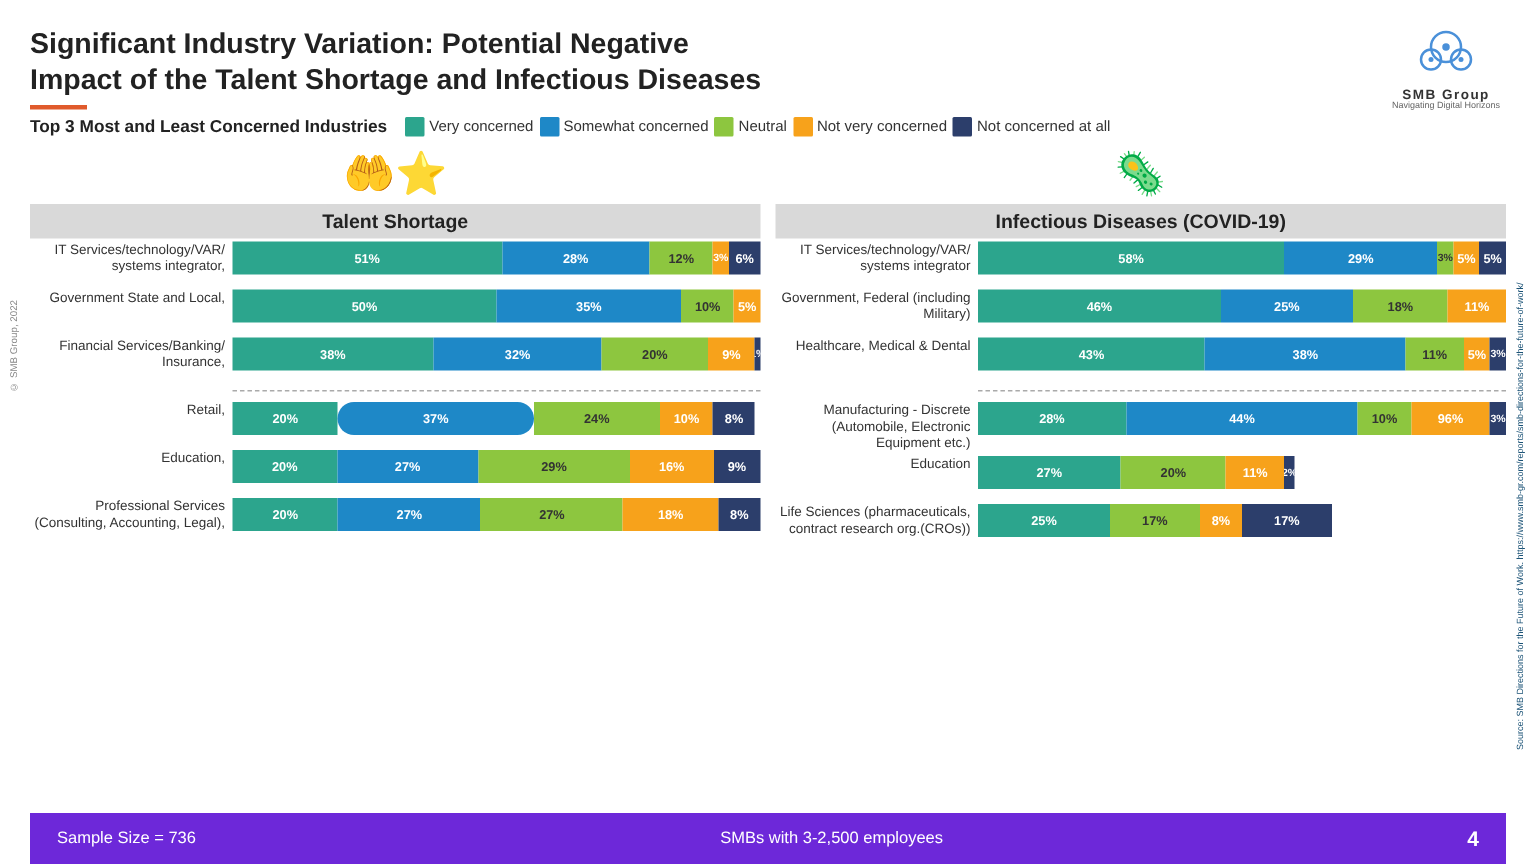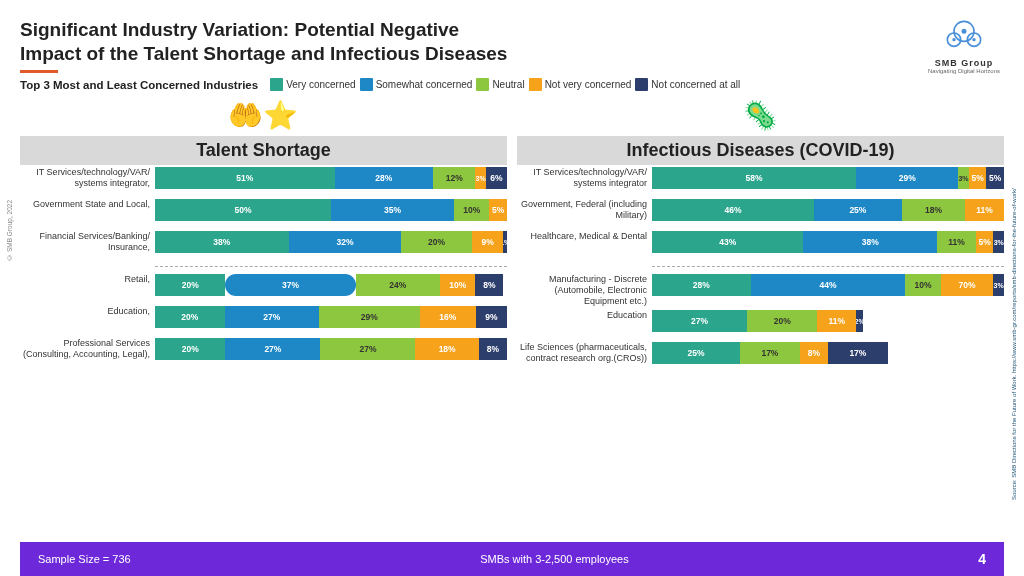--- a/index.html
+++ b/index.html
@@ -79,21 +79,21 @@
     }
     .chart-panel {
       flex: 1;
       display: flex;
       flex-direction: column;
     }
     .panel-header {
       background: #d9d9d9;
       text-align: center;
       font-weight: 700;
-      font-size: 18px;
+      font-size: 13px;
       padding: 4px 0;
       margin-bottom: 2px;
       color: #222;
     }
     .icon-row {
       display: flex;
       justify-content: center;
       font-size: 30px;
       margin-bottom: 2px;
       height: 38px;
@@ -345,21 +345,21 @@
               <div class="bar-seg" style="width: 3%; background: rgb(44, 62, 107); font-size: 7px;">3%</div>
             </div>
           </div>
           <div class="divider-dashed"></div>
           <div class="bar-row">
             <div class="bar-label">Manufacturing - Discrete (Automobile, Electronic Equipment etc.)</div>
             <div class="bar-track">
               <div class="bar-seg" style="width: 28%; background: rgb(44, 165, 141);">28%</div>
               <div class="bar-seg" style="width: 44%; background: rgb(30, 136, 199);">44%</div>
               <div class="bar-seg neutral" style="width: 10%; background: rgb(141, 198, 63);">10%</div>
-              <div class="bar-seg" style="width: 15%; background: rgb(247, 162, 27);">70%</div>
+              <div class="bar-seg" style="width: 15%; background: rgb(247, 162, 27);">96%</div>
               <div class="bar-seg" style="width: 3%; background: rgb(44, 62, 107); font-size: 7px;">3%</div>
             </div>
           </div>
           <div class="bar-row">
             <div class="bar-label">Education</div>
             <div class="bar-track">
               <div class="bar-seg" style="width: 27%; background: rgb(44, 165, 141);">27%</div>
               <div class="bar-seg neutral" style="width: 20%; background: rgb(141, 198, 63);">20%</div>
               <div class="bar-seg" style="width: 11%; background: rgb(247, 162, 27);">11%</div>
               <div class="bar-seg" style="width: 2%; background: rgb(44, 62, 107); font-size: 7px;">2%</div>

